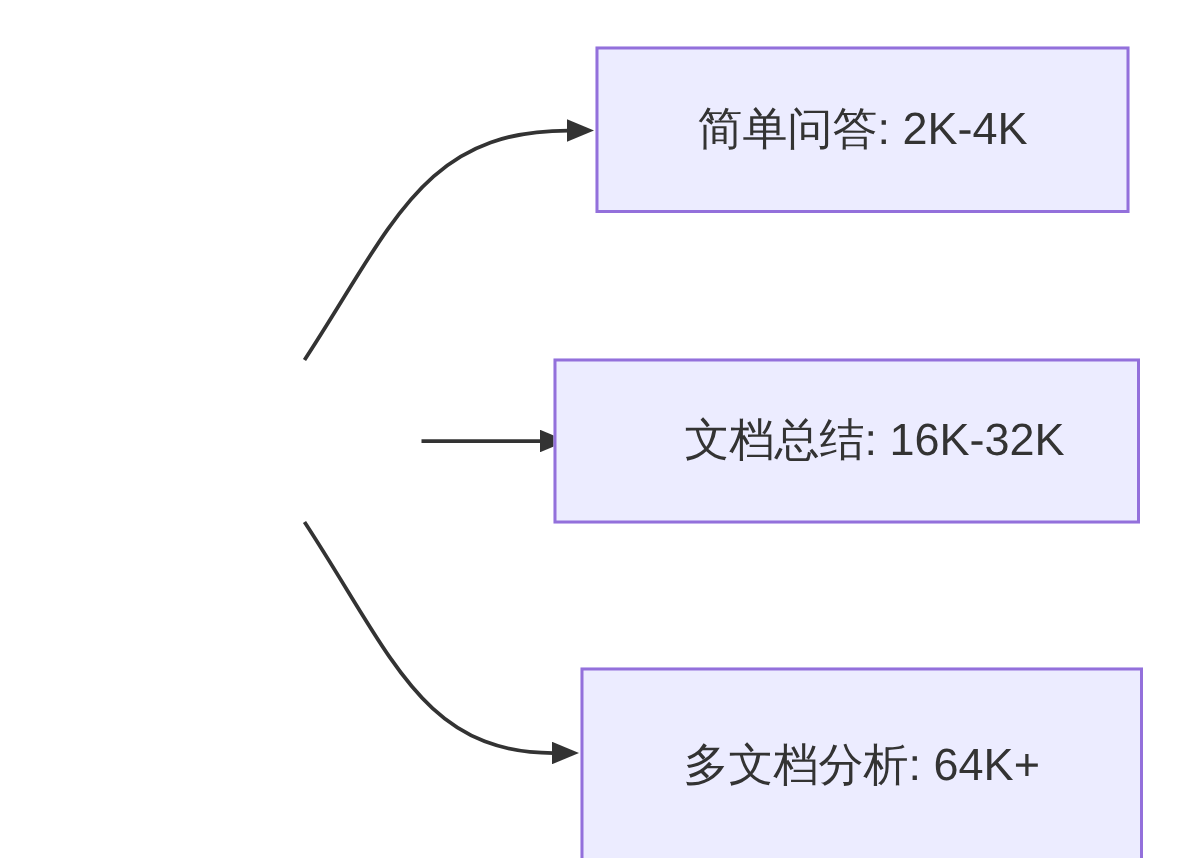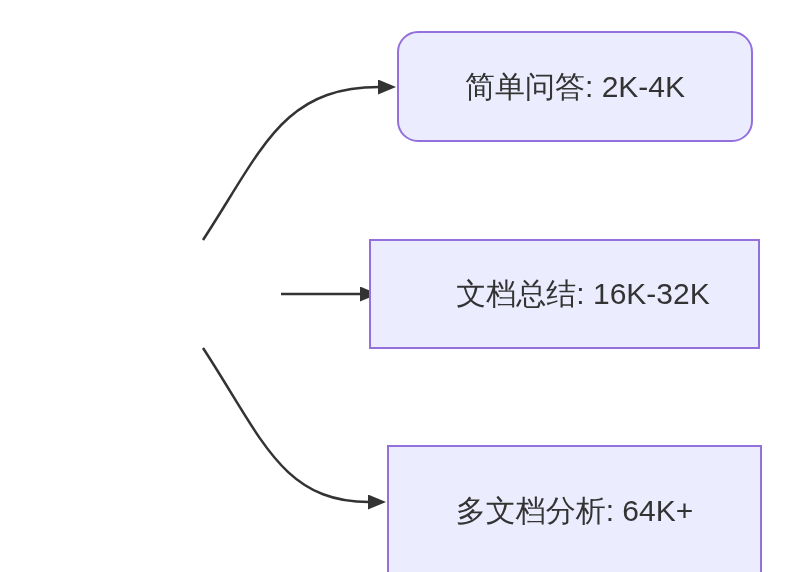--- a/index.html
+++ b/index.html
@@ -25,21 +25,21 @@
     box-sizing:border-box;
     background:var(--node-fill);
     border:2px solid var(--node-border);
     color:var(--text-color);
     display:flex;align-items:center;justify-content:center;
     font-size:30px;line-height:1.2;
     white-space:nowrap;
     text-align:center;
   }
   .node-root{left:31px;top:240px;width:249px;height:108px;}
-  .node-b0{left:397px;top:31px;width:356px;height:111px;border-radius:21px;}
+  .node-b0{left:397px;top:31px;width:356px;height:111px;}
   .node-b1{left:369px;top:239px;width:391px;height:110px;padding-left:37px;}
   .node-b2{left:387px;top:445px;width:375px;height:132px;}
 </style>
 </head>
 <body>
 
 <div class="canvas">
 
   <svg class="edge-layer" viewBox="0 0 787 572" xmlns="http://www.w3.org/2000/svg" aria-hidden="true">
     <defs>

